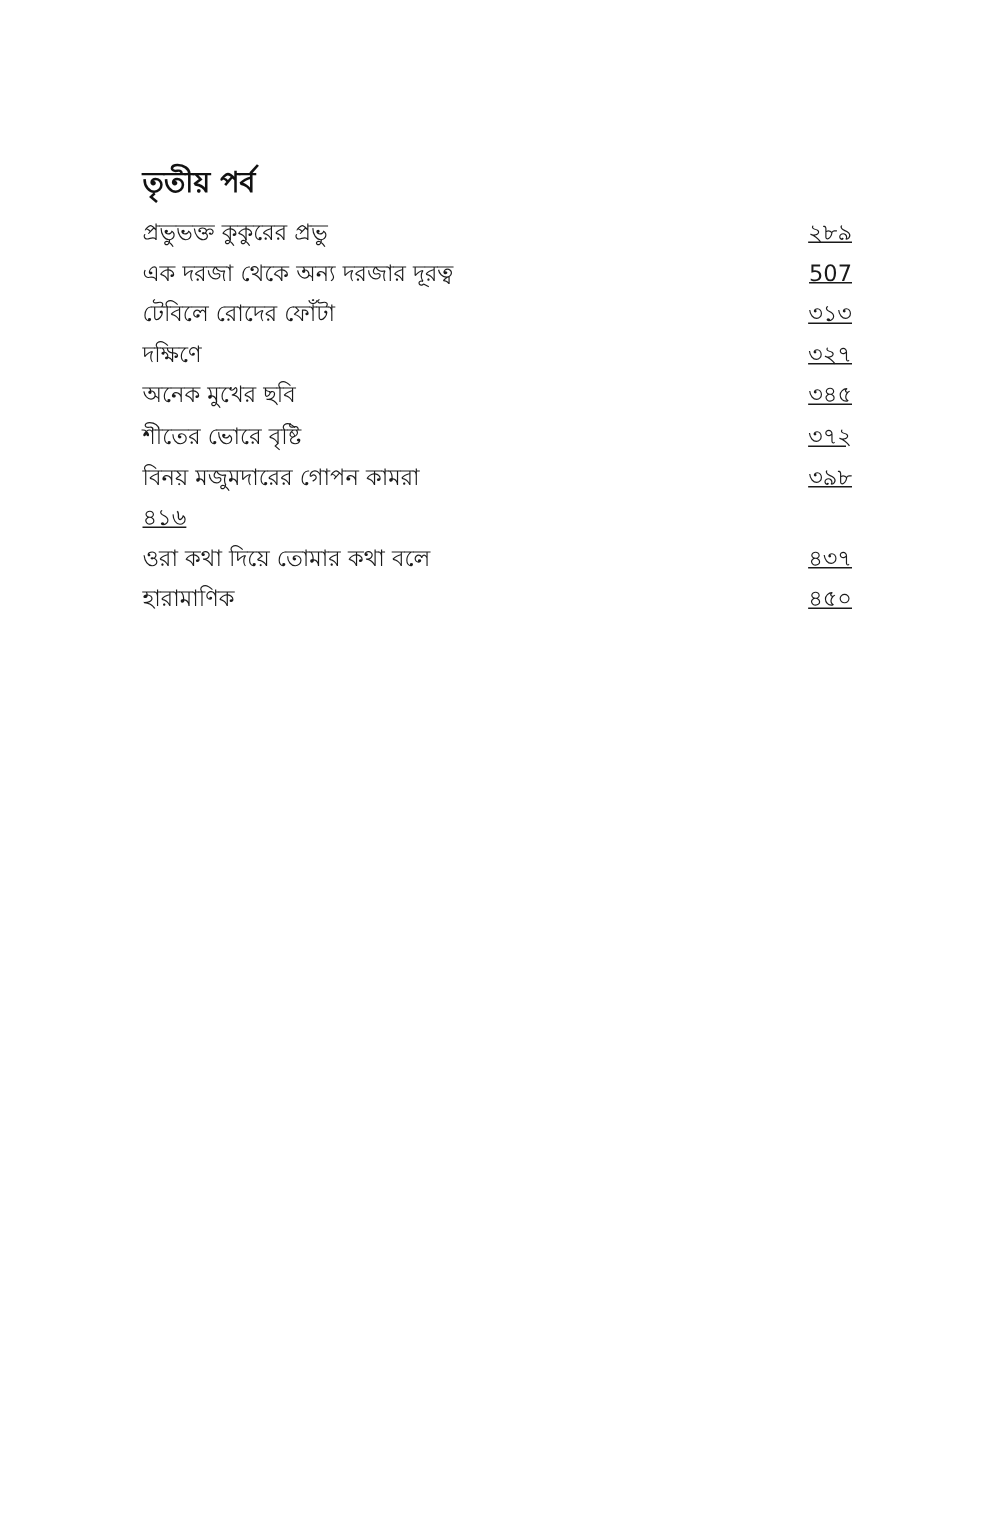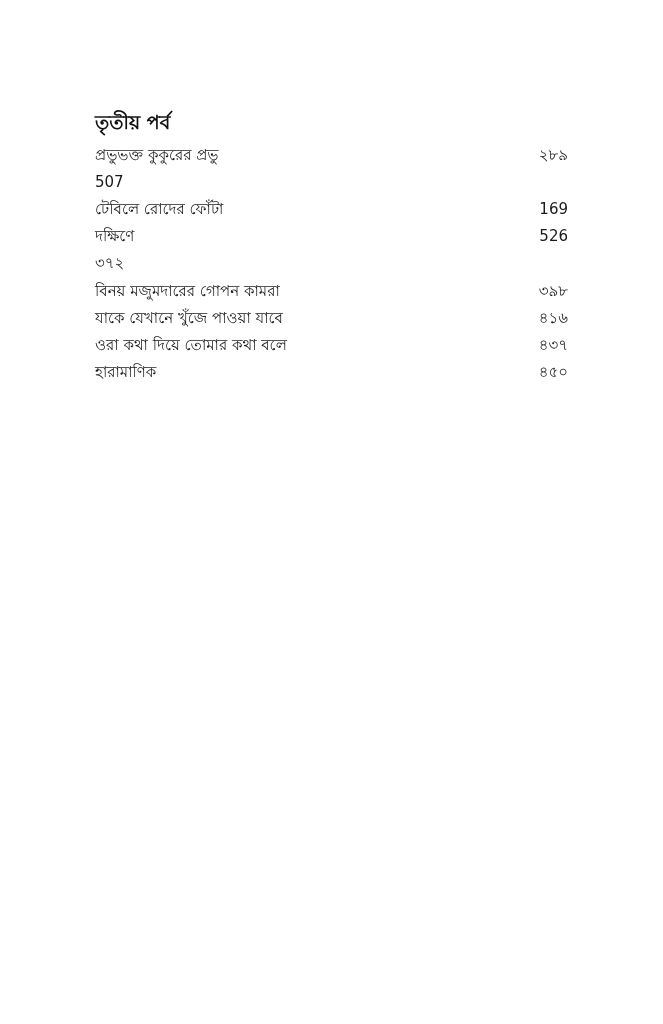--- a/index.html
+++ b/index.html
@@ -3,52 +3,57 @@
 <meta charset="utf-8">
 <style>
   html, body { margin:0; padding:0; background:#ffffff; }
   body { width:663px; height:1024px; position:relative; overflow:hidden;
          font-family:"DejaVu Sans", "Liberation Sans", sans-serif; color:#1a1a1a; }
   .page { position:absolute; left:0; top:0; width:663px; height:791px; background:#fff; }
   .heading { position:absolute; left:95px; top:108px; font-size:19px; font-weight:bold; color:#111; line-height:28px; }
   .toc { position:absolute; left:95px; top:142px; width:473px; margin:0; padding:0; list-style:none; }
   .toc li { display:flex; justify-content:space-between; align-items:center; height:27.1px; font-size:15px; line-height:27px; color:#1a1a1a; }
   .toc .title { white-space:nowrap; }
-  .toc .num { white-space:nowrap; text-align:center; }
+  .toc .num { white-space:nowrap; text-align:center;text-decoration:underline; }
 </style>
 </head>
 <body>
 
 <div class="page">
   <div class="heading">তৃতীয় পর্ব</div>
   <ul class="toc">
     <li>
         <span class="title">প্রভুভক্ত কুকুরের প্রভু</span>
         <span class="num">২৮৯</span>
       </li>
     <li>
+        <span class="title">এক দরজা থেকে অন্য দরজার দূরত্ব</span>
         <span class="num">507</span>
       </li>
     <li>
         <span class="title">টেবিলে রোদের ফোঁটা</span>
-        <span class="num">169</span>
+        <span class="num">৩১৩</span>
       </li>
     <li>
         <span class="title">দক্ষিণে</span>
-        <span class="num">526</span>
+        <span class="num">৩২৭</span>
       </li>
     <li>
+        <span class="title">অনেক মুখের ছবি</span>
+        <span class="num">৩৪৫</span>
+      </li>
+    <li>
+        <span class="title">শীতের ভোরে বৃষ্টি</span>
         <span class="num">৩৭২</span>
       </li>
     <li>
         <span class="title">বিনয় মজুমদারের গোপন কামরা</span>
         <span class="num">৩৯৮</span>
       </li>
     <li>
-        <span class="title">যাকে যেখানে খুঁজে পাওয়া যাবে</span>
         <span class="num">৪১৬</span>
       </li>
     <li>
         <span class="title">ওরা কথা দিয়ে তোমার কথা বলে</span>
         <span class="num">৪৩৭</span>
       </li>
     <li>
         <span class="title">হারামাণিক</span>
         <span class="num">৪৫০</span>
       </li>

